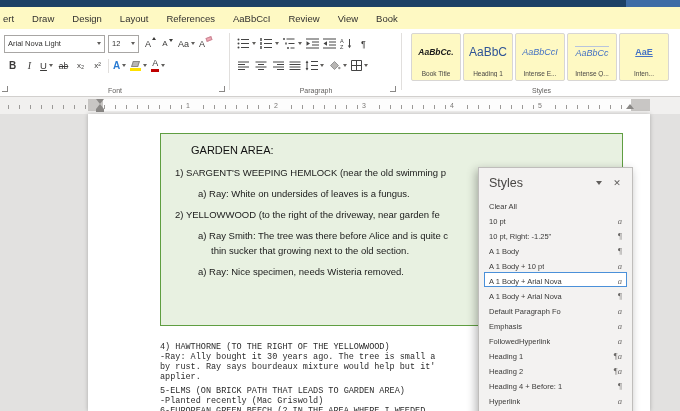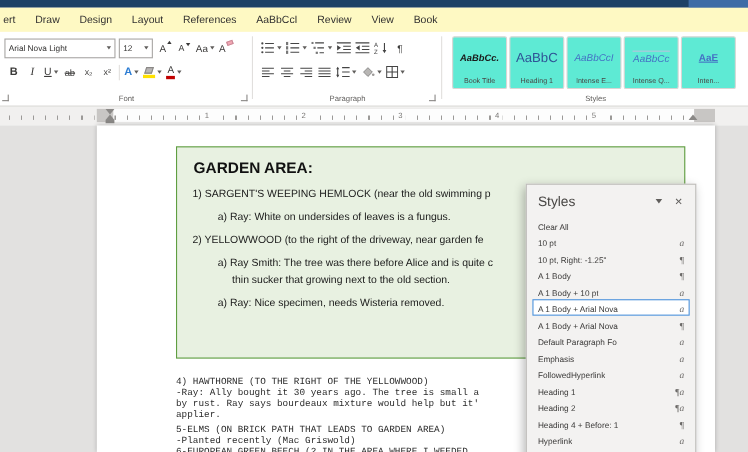--- a/index.html
+++ b/index.html
@@ -43,21 +43,21 @@
   .b-effects{color:#2b7cd3;font-weight:bold;font-size:10px}
   .u-red{border-bottom:3px solid #c00000;line-height:1.05;padding:0 1px;font-size:9px}
   .pen-wrap{display:inline-flex;flex-direction:column;align-items:center}
   .pen-body{width:7px;height:6px;background:#b8b6b4;transform:skewX(-18deg);border:1px solid #8a8886}
   .pen-bar{width:11px;height:3px;background:#ffe100;margin-top:1px}
   .eraser{display:inline-block;width:6px;height:4px;background:#f2a7b3;border:1px solid #c98997;transform:rotate(-20deg);margin-left:1px;align-self:flex-start;margin-top:3px}
   .minisep{width:1px;height:14px;background:#e1dfdd;margin:0 2px}
 
   
   .cards{position:absolute;left:8px;top:4px;display:flex;gap:2px}
-  .card{width:50px;height:48px;background:#5eead4;border:1px solid #d8d6d4;border-radius:2px;display:flex;flex-direction:column;align-items:center;justify-content:flex-end;padding-bottom:3px;cursor:pointer;overflow:hidden}
+  .card{width:50px;height:48px;background:#fef9c3;border:1px solid #d8d6d4;border-radius:2px;display:flex;flex-direction:column;align-items:center;justify-content:flex-end;padding-bottom:3px;cursor:pointer;overflow:hidden}
   .card-preview{flex:1;display:flex;align-items:center;justify-content:center;white-space:nowrap;overflow:hidden;width:100%}
   .card-label{font-size:6.5px;color:#484644;white-space:nowrap;overflow:hidden;max-width:46px}
   .pv-booktitle{font-style:italic;font-weight:bold;font-size:8.5px;color:#1a1a1a}
   .pv-h1{font-size:12px;color:#2f5496}
   .pv-ie{font-style:italic;color:#4472c4;font-size:9px}
   .pv-iq{font-style:italic;color:#4472c4;font-size:9px;border-top:1px solid #b8c4dd;padding-top:1px}
   .pv-ir{font-weight:bold;color:#4472c4;font-size:9px;text-decoration:underline}
 
   
   .ruler{position:absolute;left:0;top:97px;width:680px;height:17px;background:#f1f0ef}
@@ -71,21 +71,21 @@
   .ind{position:absolute;width:0;height:0;border-left:4px solid transparent;border-right:4px solid transparent}
   .ind-first{left:96px;top:2px;border-top:5px solid #8a8886}
   .ind-hang{left:96px;top:7px;border-bottom:5px solid #8a8886}
   .ind-box{position:absolute;left:96px;top:12px;width:8px;height:2.5px;background:#8a8886}
   .ind-right{left:626px;top:7px;border-bottom:5px solid #8a8886}
 
   
   .docarea{position:absolute;left:0;top:114px;width:680px;height:297px;background:#e2e1e0}
   .page{position:absolute;left:88px;top:0;width:562px;height:297px;background:#fff;box-shadow:0 0 4px rgba(0,0,0,.25)}
   .gbox{position:absolute;left:72px;top:19px;width:463px;height:193px;border:1px solid #5f9e41;background:#e8f1e1;padding:8px 10px 0 10px;overflow:hidden}
-  .gbox .g-title{font-weight:bold;font-size:14px;color:#111;margin:2px 0 11px 5px}
+  .gbox .g-title{font-weight:normal;font-size:11px;color:#111;margin:2px 0 11px 20px}
   .g-line{font-size:9.5px;color:#1a1a1a;line-height:12px;margin-bottom:9px;white-space:nowrap;overflow:hidden}
   .g-item{padding-left:4px}
   .g-sub{padding-left:27px}
   .g-wrap{padding-left:40px;margin-top:-6px}
   .mono{position:absolute;left:72px;top:228px;font-family:"Liberation Mono",monospace;font-size:8.5px;color:#2b2b2b;line-height:10px;white-space:nowrap}
   .mono-gap{height:4px}
   .misspelled{text-decoration-style:wavy;text-decoration-color:#d13438;text-underline-offset:1px}
 
   
   .pane{position:absolute;left:478px;top:167px;width:155px;height:252px;background:#f3f2f1;border:1px solid #bfbdbb;box-shadow:-2px 3px 9px rgba(0,0,0,.30);z-index:30}

